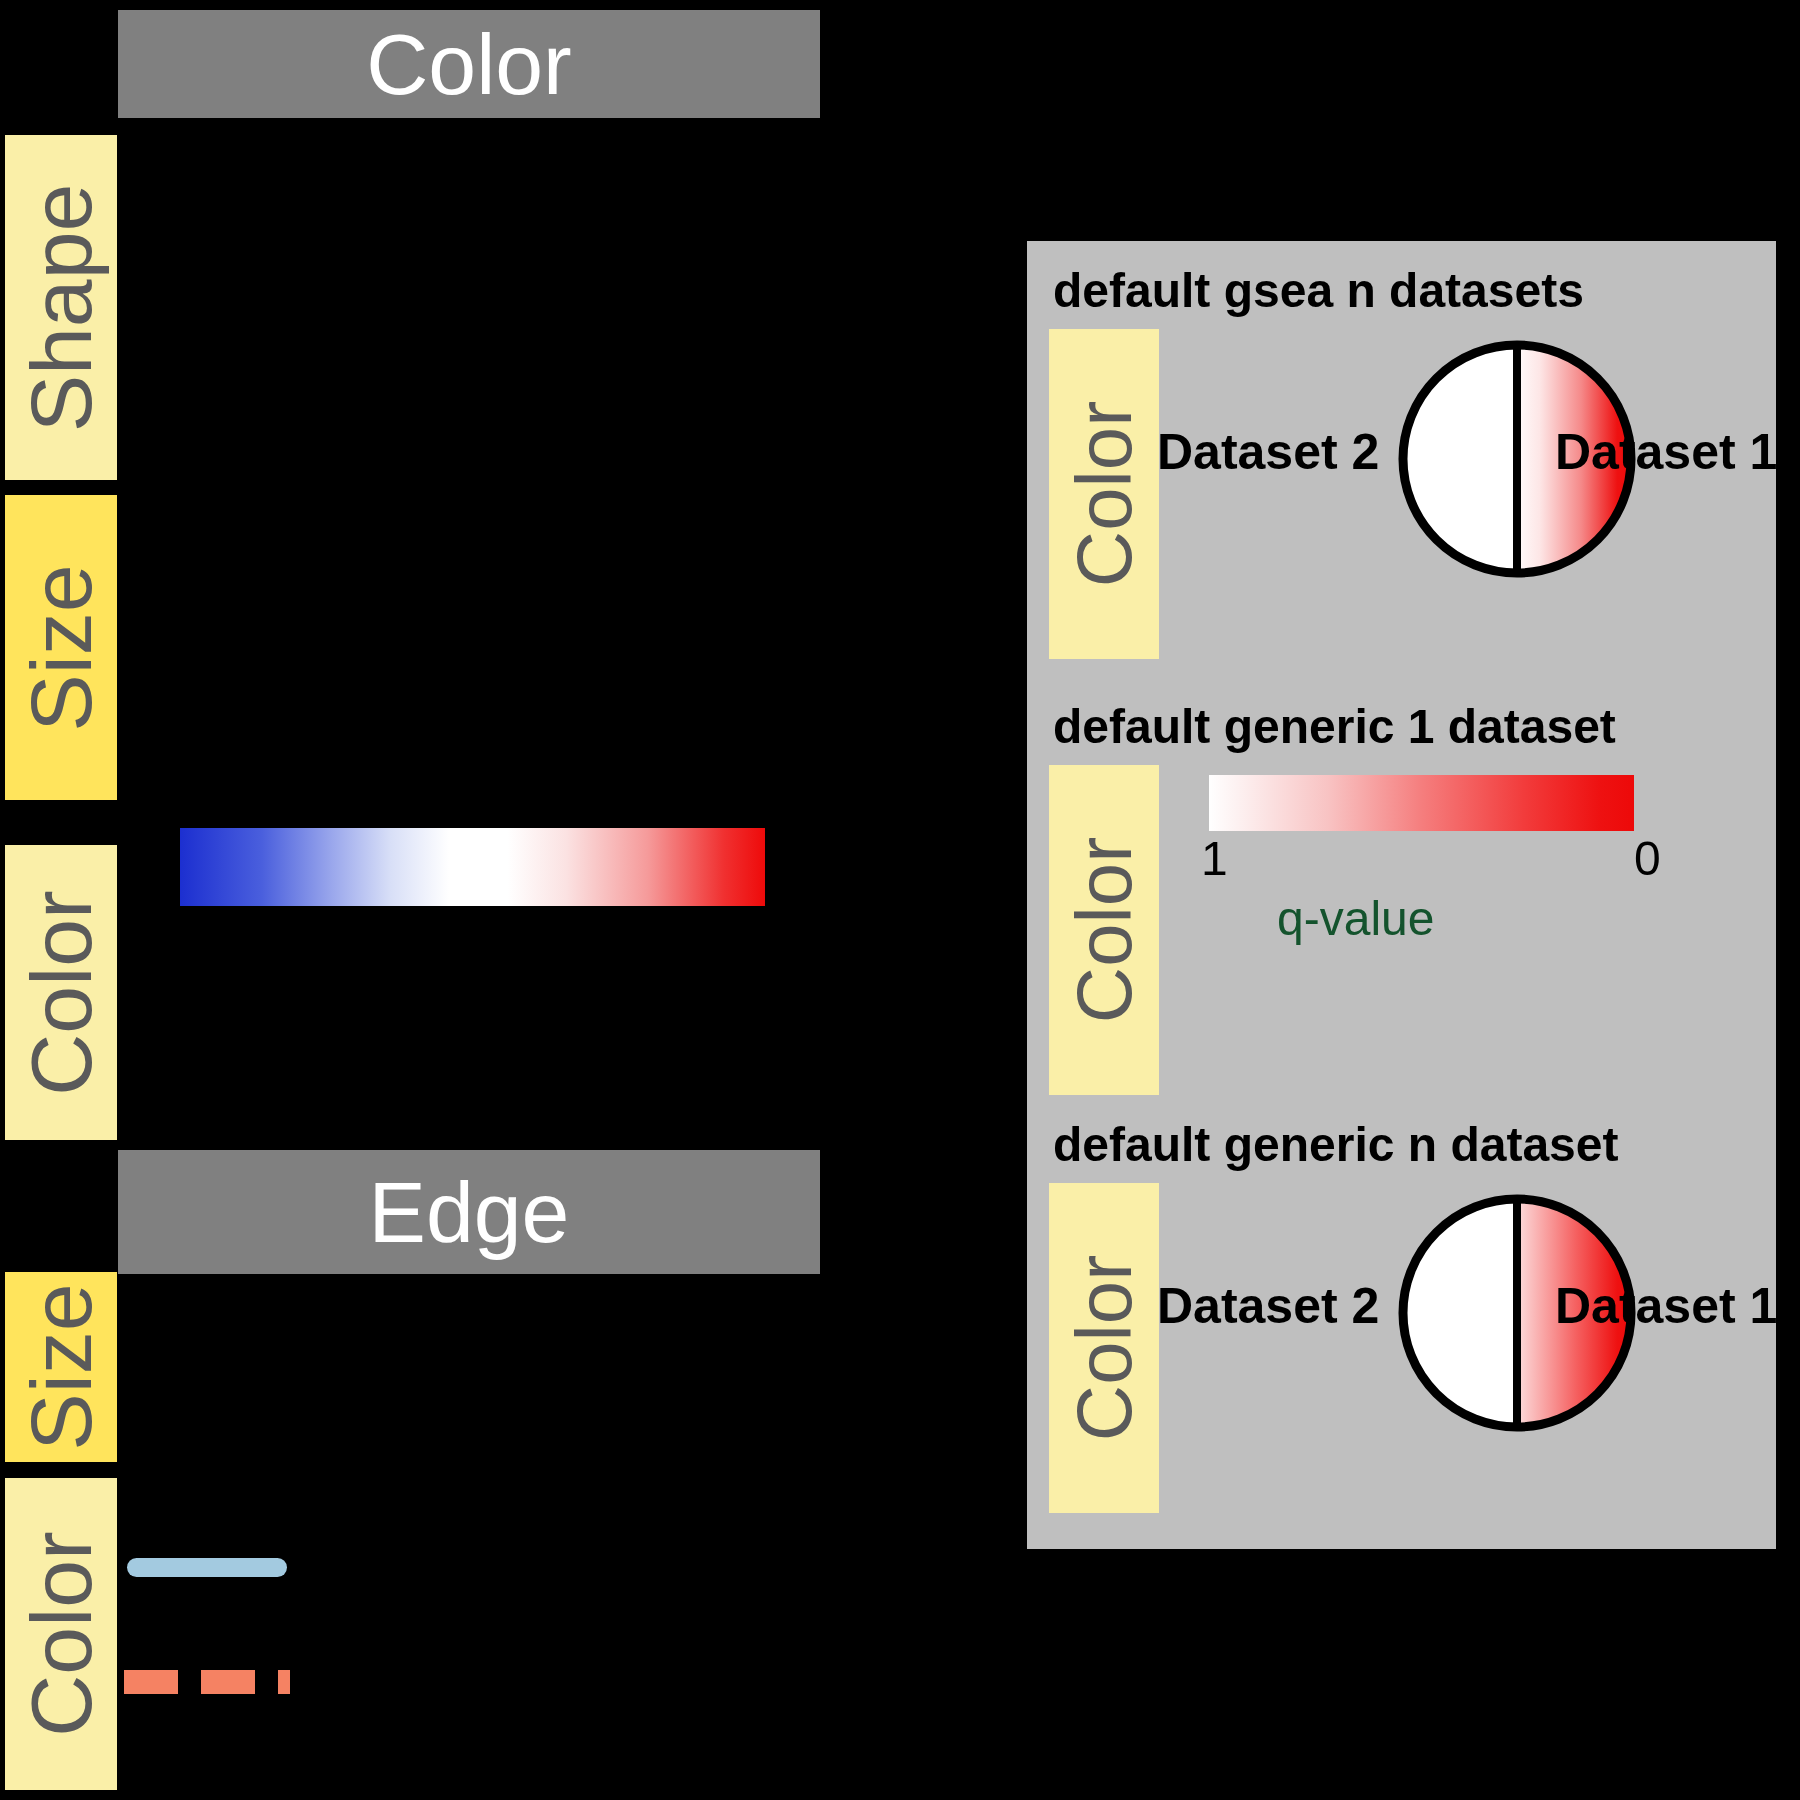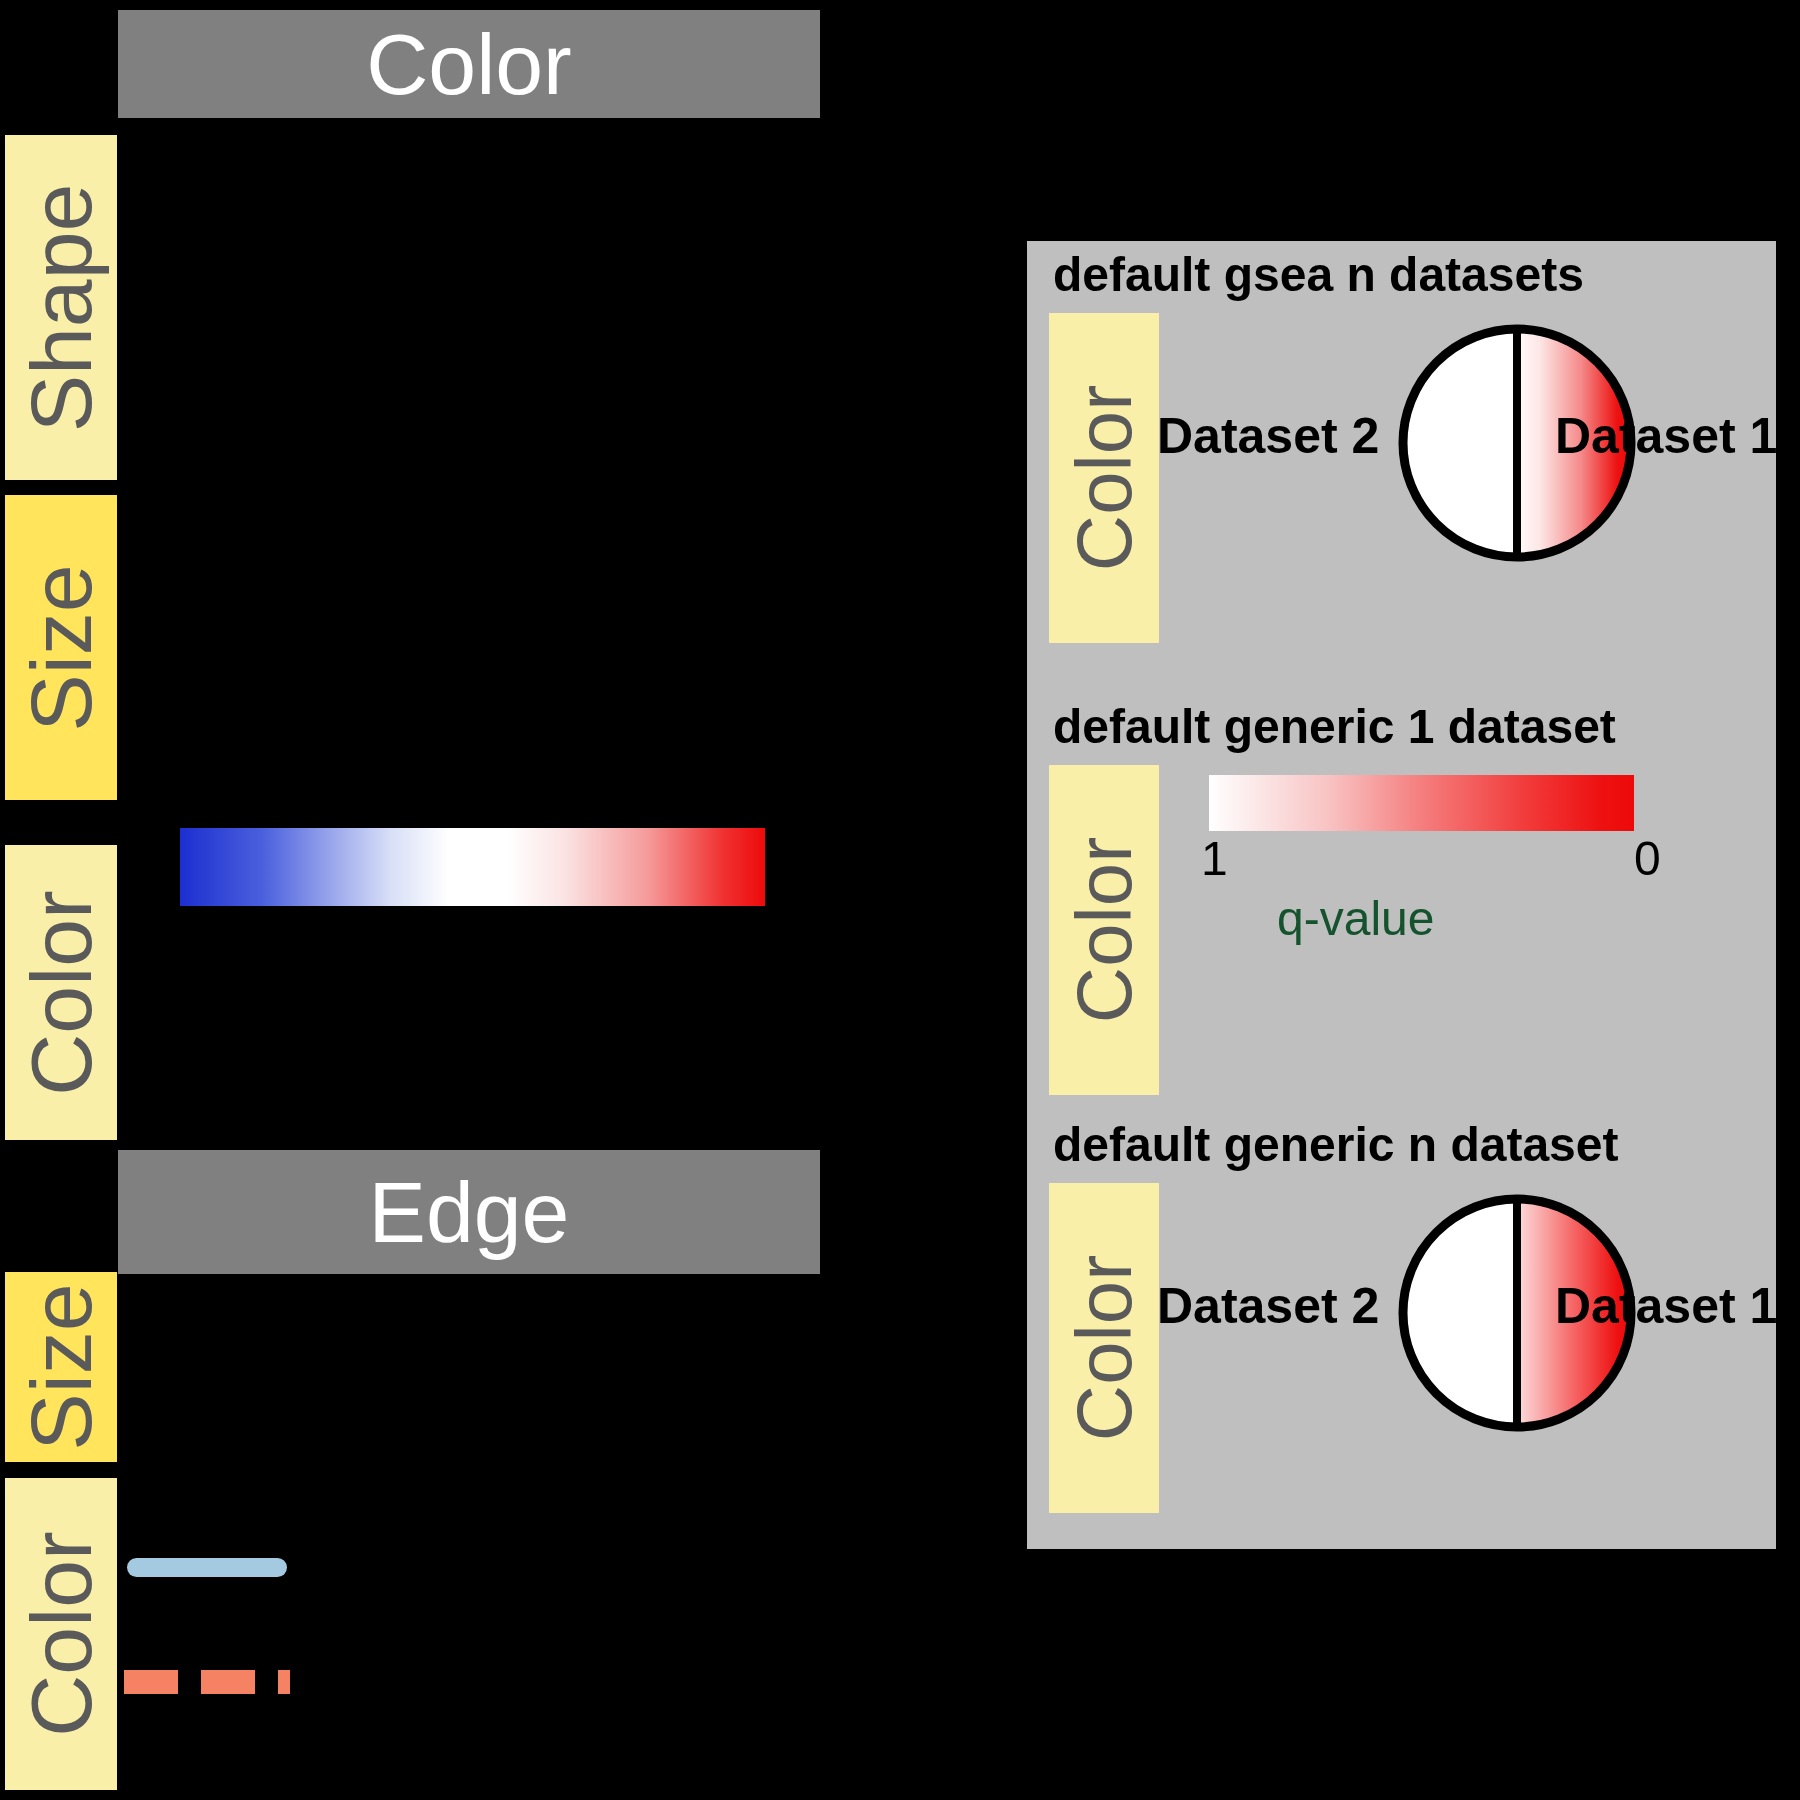--- a/index.html
+++ b/index.html
@@ -110,21 +110,21 @@
   #style-panel {
     position: absolute;
     left: 1027px;
     top: 241px;
     width: 749px;
     height: 1308px;
     background: #bfbfbf;
   }
 
   .panel-block { position: absolute; left: 0; width: 749px; }
-  #block-gsea-n    { top: 0px;   height: 430px; text-decoration: underline; }
+  #block-gsea-n    { top: 16px;   height: 430px; text-decoration: underline; }
   #block-generic-1 { top: 452px; height: 440px; }
   #block-generic-n { top: 870px; height: 438px; }
 
   .block-title {
     position: absolute;
     left: 26px;
     top: 10px;
     font-size: 48px;
     font-weight: 700;
     color: #000000;

